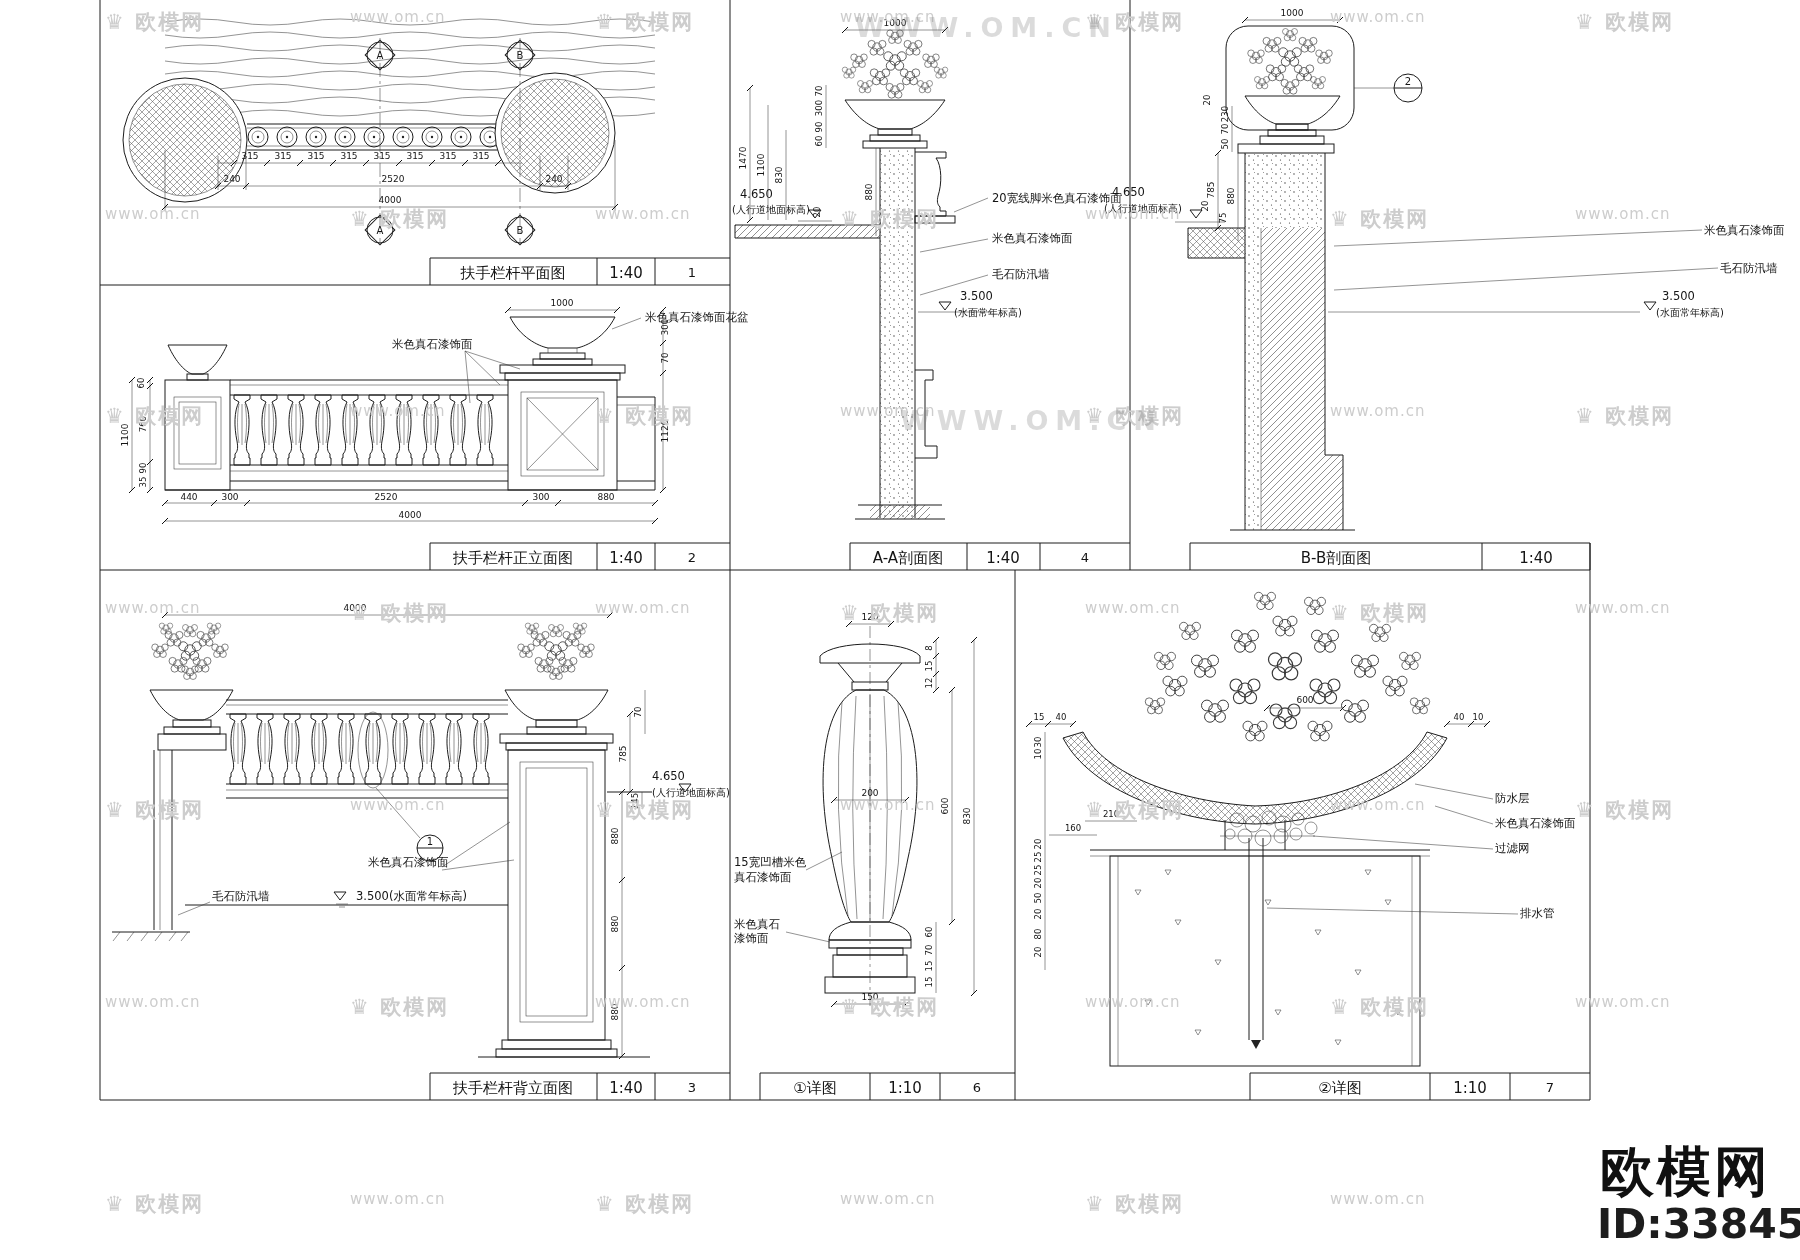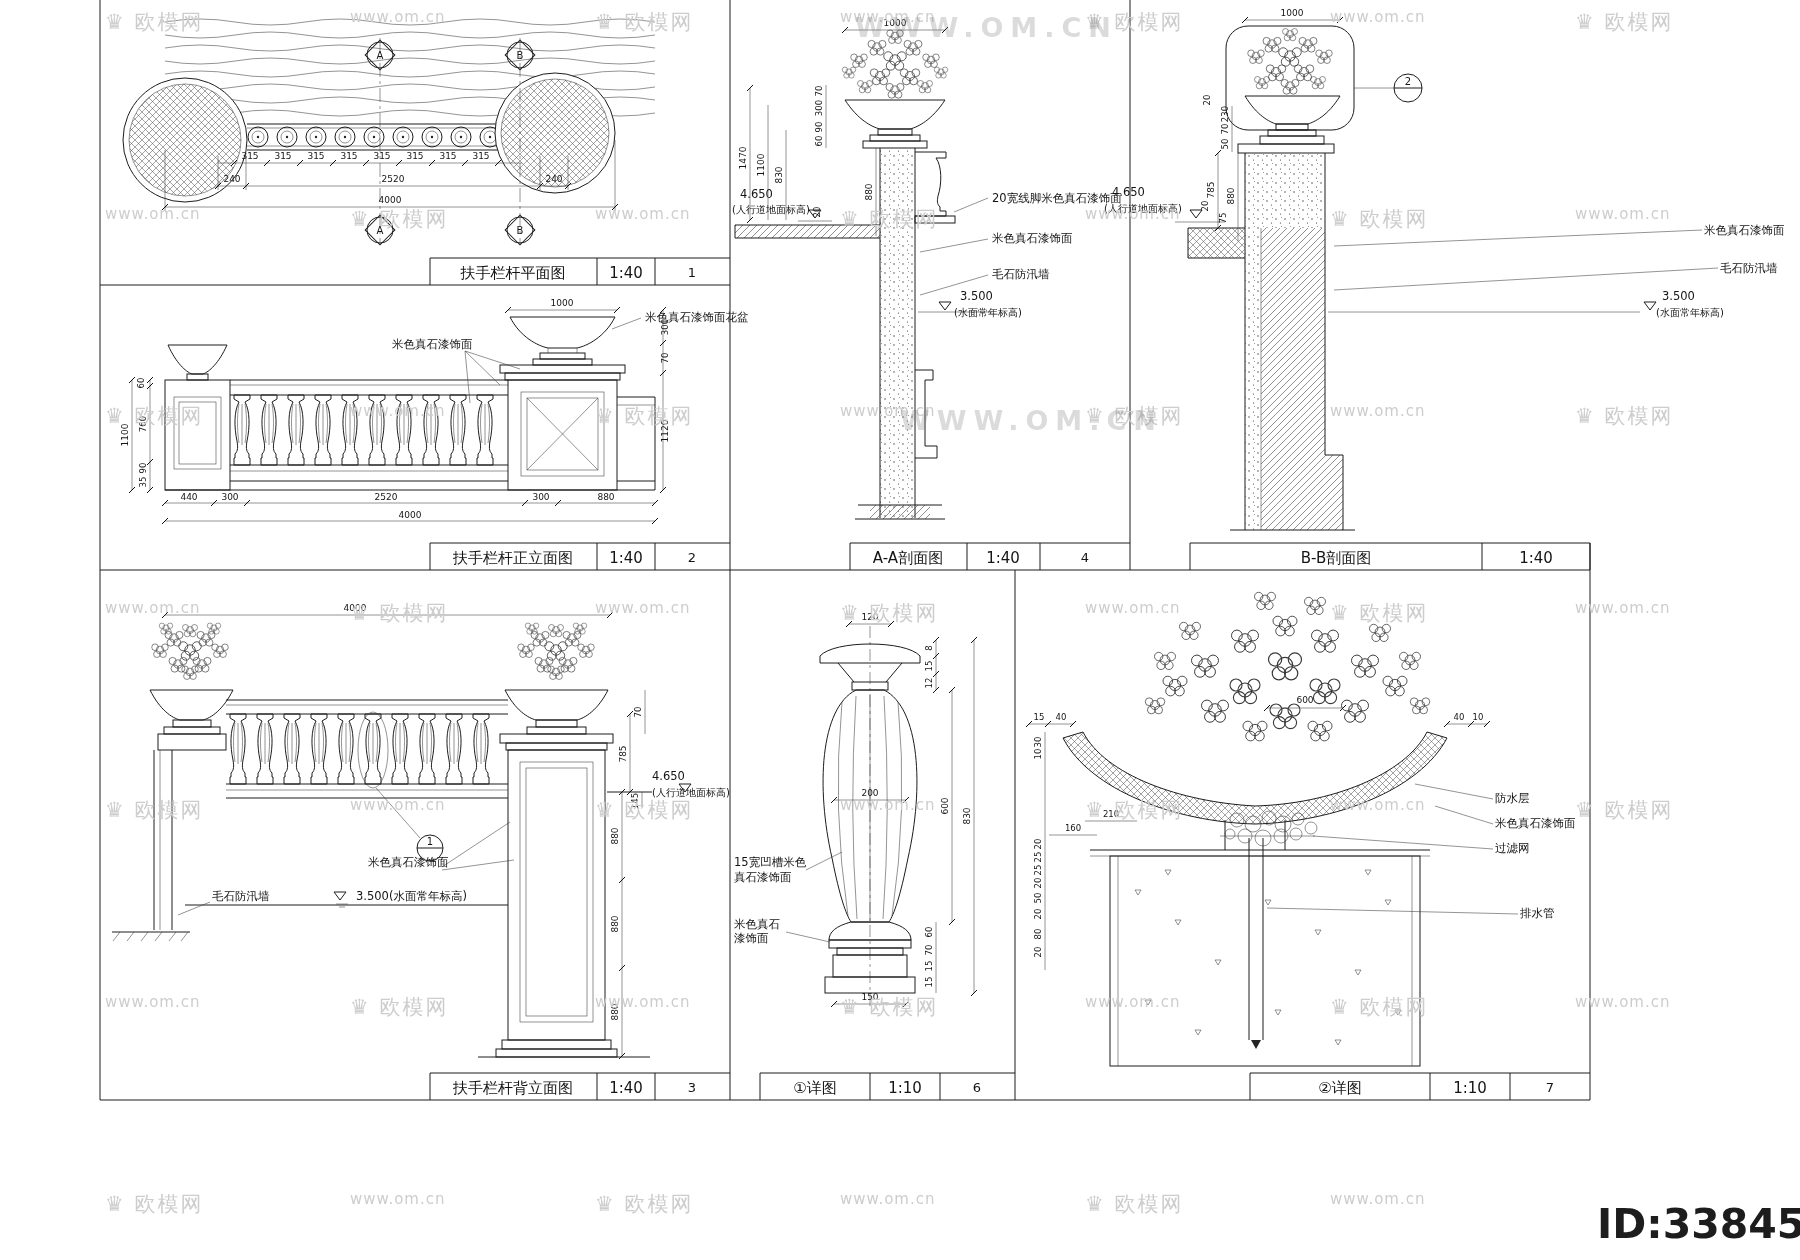--- a/index.html
+++ b/index.html
@@ -12,21 +12,21 @@
   .tk{stroke:#111;stroke-width:1;fill:none}
   text{fill:#141414}
   .dim{font-size:10px}
   .dms{font-size:9px}
   .dm8{font-size:8.5px}
   .lbl{font-size:11.5px}
   .lb10{font-size:10px}
   .ttl{font-size:15px}
   .num{font-size:13px}
   .wm{position:absolute;color:#cdcdcd;white-space:nowrap;z-index:6;pointer-events:none}
-  .wm-brand{font-size:21px;font-weight:normal;letter-spacing:2px}
+  .wm-brand{font-size:21px;font-weight:bold;letter-spacing:2px}
   .wm-url{font-size:15px;letter-spacing:1px}
   .wm-big{position:absolute;font-size:27px;font-weight:bold;letter-spacing:7px;
           color:rgba(125,125,125,0.28);z-index:6;pointer-events:none;white-space:nowrap}
   .footer-brand{position:absolute;left:1600px;top:1136px;font-size:54px;font-weight:bold;
                 color:#101010;z-index:7;letter-spacing:3px}
   .footer-id{position:absolute;left:1597px;top:1200px;font-size:41px;font-weight:bold;
              color:#1d1d1d;z-index:7}
 </style>
 </head>
 <body>
@@ -899,15 +899,16 @@
       <div class="wm wm-brand" style="left: 105px; top: 1190px;">♛ 欧模网</div>
       <div class="wm wm-url" style="left: 350px; top: 1190px;">www.om.cn</div>
       <div class="wm wm-brand" style="left: 595px; top: 1190px;">♛ 欧模网</div>
       <div class="wm wm-url" style="left: 840px; top: 1190px;">www.om.cn</div>
       <div class="wm wm-brand" style="left: 1085px; top: 1190px;">♛ 欧模网</div>
       <div class="wm wm-url" style="left: 1330px; top: 1190px;">www.om.cn</div>
     </div>
 <div class="wm-big" style="left:855px;top:12px">WWW.OM.CN</div>
 <div class="wm-big" style="left:900px;top:405px">WWW.OM.CN</div>
 
+<div class="footer-brand">欧模网</div>
 <div class="footer-id">ID:3384559</div>
 
 </div>
 
 </body></html>

